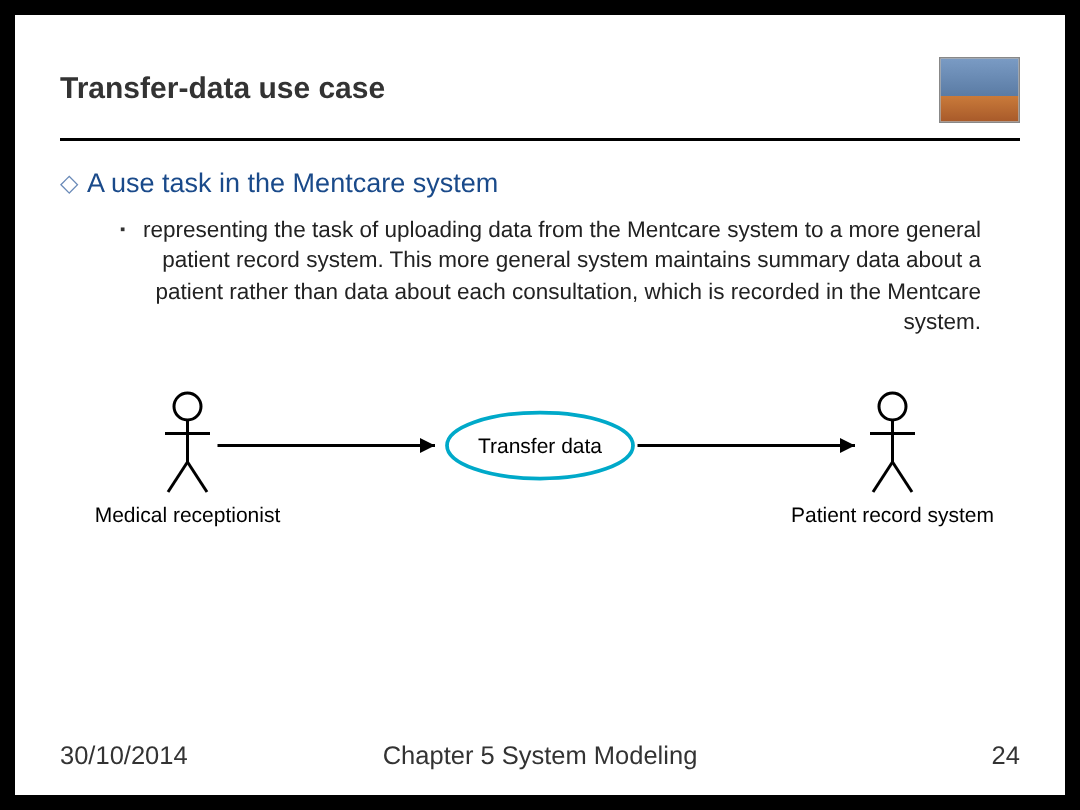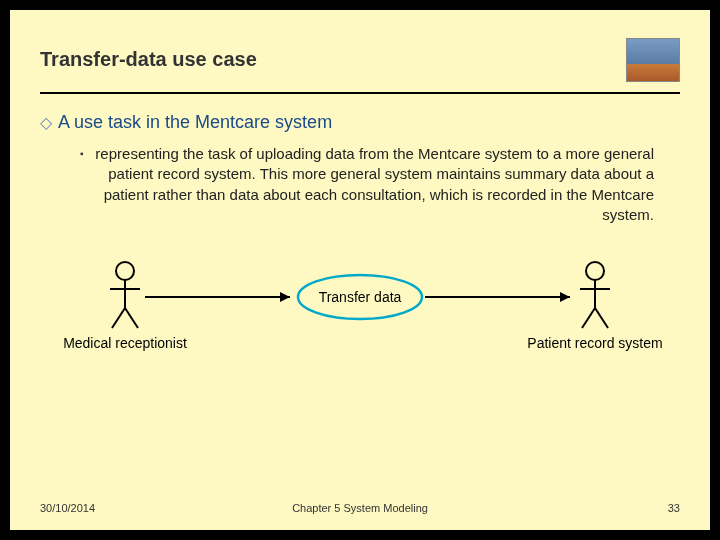--- a/index.html
+++ b/index.html
@@ -10,21 +10,21 @@
     font-family: Arial, Helvetica, sans-serif;
     position: relative;
     overflow: hidden;
   }
   .slide {
     position: absolute;
     top: 10px;
     left: 10px;
     width: 700px;
     height: 520px;
-    background: #fef9c3;
+    background: #ffffff;
   }
   .header {
     padding: 38px 30px 10px 30px;
     display: flex;
     justify-content: space-between;
     align-items: flex-start;
   }
   .title {
     font-size: 20px;
     font-weight: bold;
@@ -82,21 +82,21 @@
     margin: 28px auto 0 auto;
     display: block;
   }
   .footer {
     position: absolute;
     bottom: 16px;
     left: 30px;
     right: 30px;
     display: flex;
     justify-content: space-between;
-    font-size: 11px;
+    font-size: 17px;
     color: #333;
   }
   .footer .center { position: absolute; left: 50%; transform: translateX(-50%); }
 </style>
 </head>
 <body>
 
 <div class="slide">
   <div class="header">
     <div class="title">Transfer-data use case</div>
@@ -141,15 +141,15 @@
       <line x1="530" y1="36" x2="560" y2="36"></line>
       <line x1="545" y1="55" x2="532" y2="75"></line>
       <line x1="545" y1="55" x2="558" y2="75"></line>
     </g>
     <text x="545" y="95" text-anchor="middle" font-family="Arial" font-size="14" fill="#000">Patient record system</text>
   </svg>
 
   <div class="footer">
     <span>30/10/2014</span>
     <span class="center">Chapter 5 System Modeling</span>
-    <span>33</span>
+    <span>24</span>
   </div>
 </div>
 
 </body></html>

